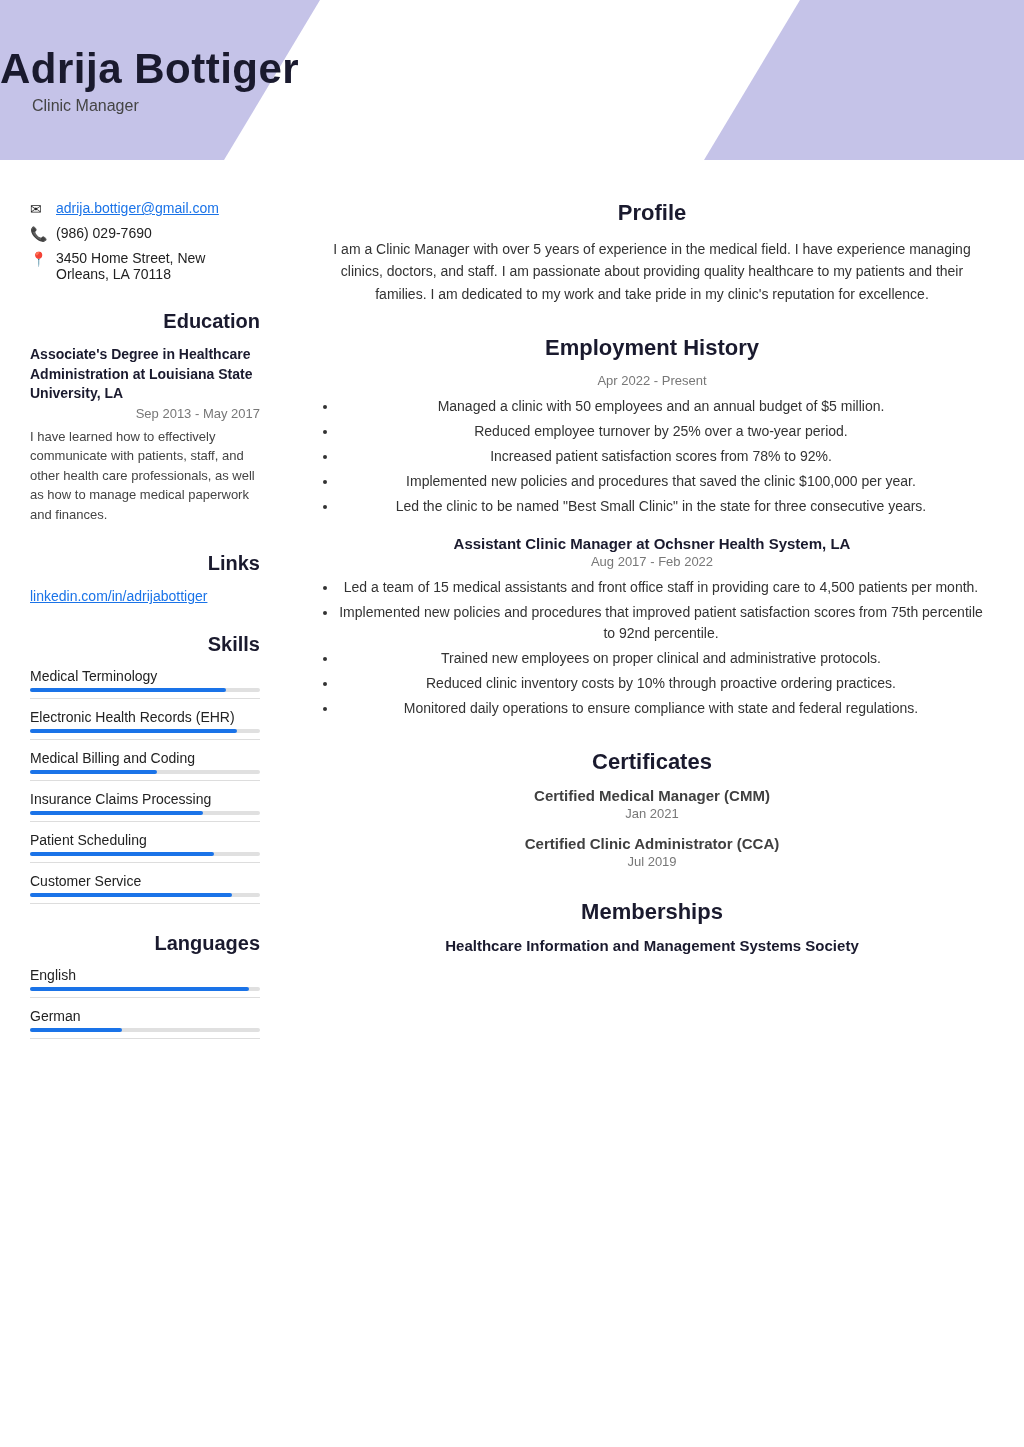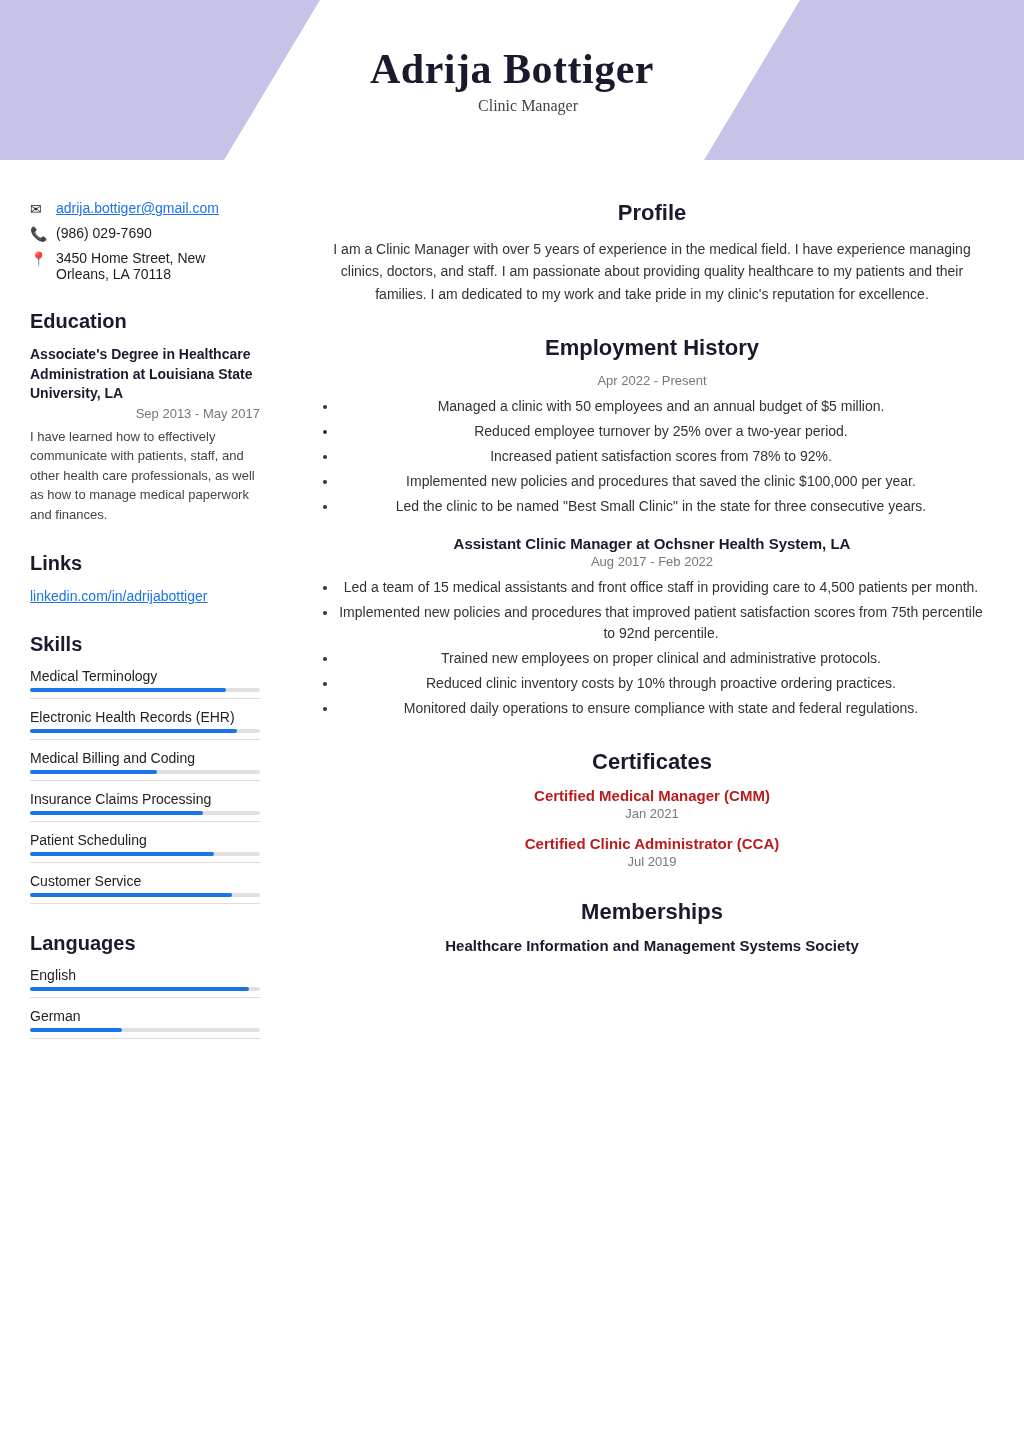--- a/index.html
+++ b/index.html
@@ -37,23 +37,21 @@
       height: 160px;
       background: #c5c3e8;
       clip-path: polygon(30% 0, 100% 0, 100% 100%, 0% 100%);
     }
 
     .header-text {
       position: absolute;
       width: 100%;
       top: 50%;
       transform: translateY(-50%);
-      text-align: center;
       z-index: 2;
-      font-family: Liberation Serif, serif;
     }
 
     .header-name {
       font-size: 42px;
       font-weight: 900;
       color: #1a1a2e;
       letter-spacing: 0.5px;
     }
 
     .header-title {
@@ -102,20 +100,21 @@
       text-decoration: underline;
       font-size: 14px;
     }
 
     .section-heading {
       font-size: 20px;
       font-weight: 700;
       color: #1a1a2e;
       margin-bottom: 12px;
       margin-top: 0;
+      text-align: right;
     }
 
     .sidebar-section {
       margin-bottom: 28px;
     }
 
     .edu-degree {
       font-size: 14px;
       font-weight: 700;
       color: #1a1a2e;
@@ -225,21 +224,21 @@
     .job-bullets li {
       font-size: 14px;
       color: #333;
       line-height: 1.5;
       margin-bottom: 4px;
     }
 
     .cert-name {
       font-size: 15px;
       font-weight: 700;
-      color: #b91c1c;
+      color: #404040;
       margin-bottom: 2px;
     }
 
     .cert-date {
       font-size: 13px;
       color: #777;
       margin-bottom: 14px;
     }
 
     .membership-name {

